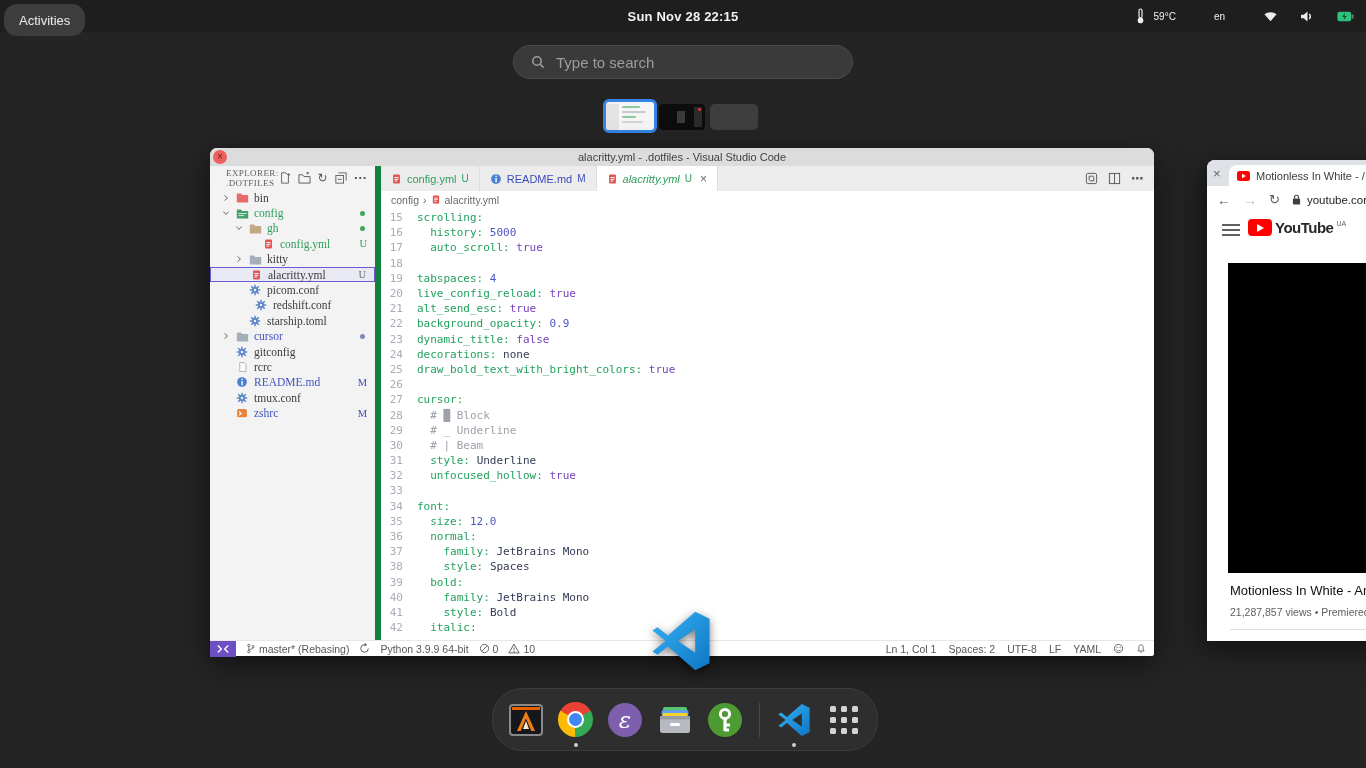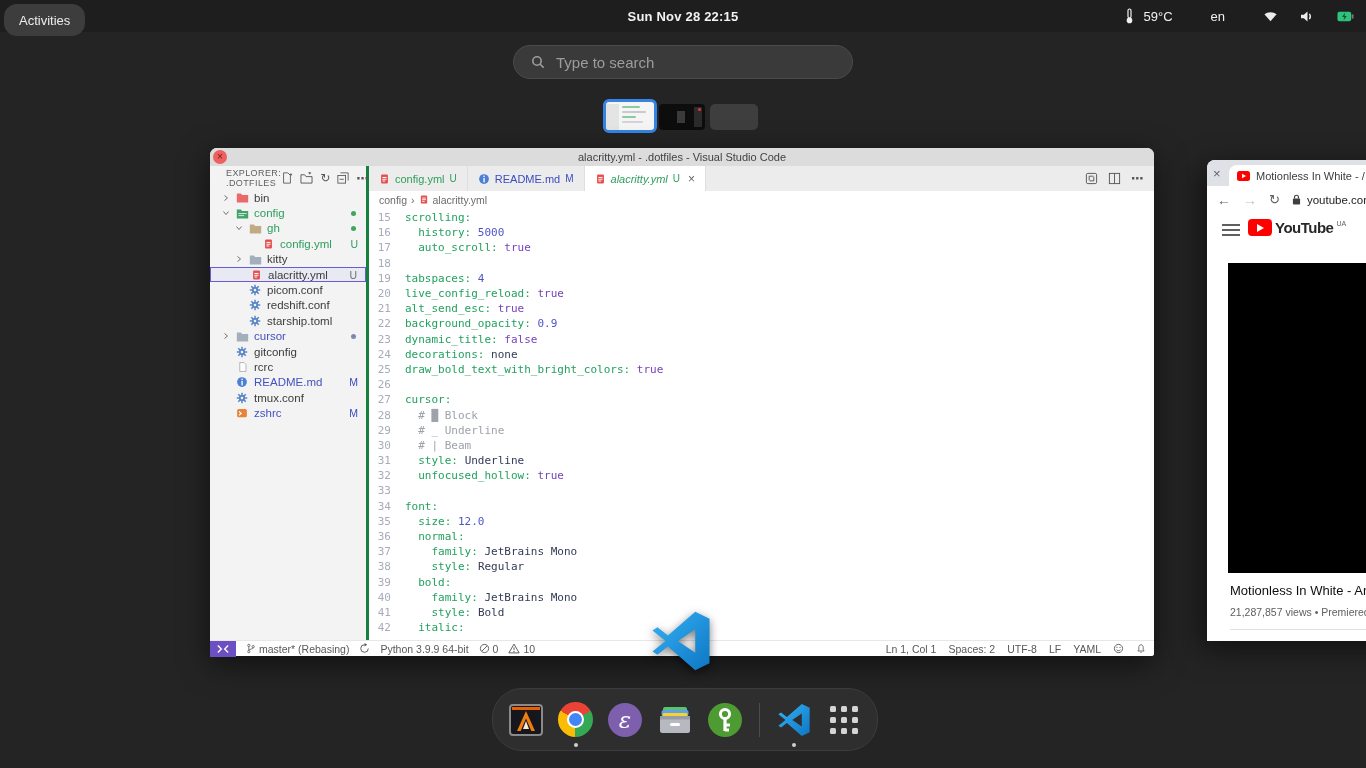--- a/index.html
+++ b/index.html
@@ -6,42 +6,42 @@
   html,body { background:#111; }
   #screen {
     position:relative; width:1366px; height:768px; overflow:hidden;
     background:#242424; font-family:"Liberation Sans","DejaVu Sans",sans-serif;
     -webkit-font-smoothing:antialiased;
   }
   
   #topbar { position:absolute; left:0; top:0; width:1366px; height:32px; background:#1e1e1e; display:flex; align-items:center; }
   #activities { position:absolute; left:4px; top:4px; height:24px; padding:16px 15px; border-radius:13px; background:#3d3d3d; color:#ececec; font-size:13px; display:flex; align-items:center; cursor:pointer; }
   #clock { position:absolute; left:0; width:100%; text-align:center; color:#f2f2f2; font-size:13px; font-weight:700; letter-spacing:.2px; }
-  #status-cluster { position:absolute; right:12px; top:0; height:32px; display:flex; align-items:center; gap:9px; color:#f0f0f0; font-size:13px; }
+  #status-cluster { position:absolute; right:12px; top:0; height:32px; display:flex; align-items:center; gap:9px; color:#f0f0f0; font-size:10px; }
   #status-cluster .gap-lg { width:20px; }
   #status-cluster .gap-md { width:14px; }
   
   #search { position:absolute; left:513px; top:45px; width:340px; height:34px; border-radius:17px; background:#3a3a3a; border:1px solid #4b4b4b; display:flex; align-items:center; padding-left:17px; gap:11px; cursor:text; }
   #search .ph { color:#9d9d9d; font-size:15px; }
   
   .ws-thumb { position:absolute; border-radius:4px; overflow:hidden; cursor:pointer; }
   #ws1 { left:603px; top:99px; width:54px; height:34px; border:3px solid #3584e4; border-radius:6px; background:#f5f5f5; }
   #ws1 .mini-side { position:absolute; left:0; top:2px; width:13px; height:100%; background:#e4e4e4; }
   #ws1 .dash { position:absolute; height:2px; border-radius:1px; }
   #ws2 { left:659px; top:104px; width:46px; height:26px; background:#0d0d0d; }
   #ws2 .mini-fig { position:absolute; left:18px; top:7px; width:8px; height:12px; background:#3a3a3a; }
   #ws2 .mini-strip { position:absolute; right:3px; top:3px; width:8px; height:20px; background:#2b2b2b; }
   #ws2 .mini-dot { position:absolute; right:4px; top:4px; width:3px; height:3px; border-radius:50%; background:#e33; }
   #ws3 { left:710px; top:104px; width:48px; height:26px; background:#3e3e3e; border-radius:5px; }
   
   #vscode { position:absolute; left:210px; top:148px; width:944px; height:508px; background:#fff; border-radius:7px 7px 3px 3px; box-shadow:0 8px 30px rgba(0,0,0,.55); display:flex; flex-direction:column; }
   #vs-close { position:absolute; left:3px; top:2px; width:14px; height:14px; border-radius:50%; background:#ee5f5f; display:flex; align-items:center; justify-content:center; color:#6b1c1c; font-size:10px; line-height:1; cursor:pointer; z-index:5; }
   #vs-titlebar { height:18px; background:#dcdcdc; border-radius:7px 7px 0 0; display:flex; align-items:center; justify-content:center; color:#414141; font-size:11px; flex:none; }
   #vs-main { flex:1; display:flex; min-height:0; }
-  #vs-sidebar { width:159px; background:#f3f3f3; border-right:3px solid #15803d; flex:none; display:flex; flex-direction:column; }
+  #vs-sidebar { width:171px; background:#f3f3f3; border-right:6px solid #15803d; flex:none; display:flex; flex-direction:column;font-family:Liberation Serif, serif; }
   #vs-exp-head { height:24px; display:flex; align-items:center; padding-left:16px; }
   #vs-exp-head .ttl { font-size:9px; letter-spacing:.4px; color:#5f5f5f; flex:1; }
   #vs-exp-head .acts { display:flex; align-items:center; gap:7px; margin-right:10px; color:#565656; }
   #vs-exp-head .acts span { cursor:pointer; display:flex; }
   #vs-tree { flex:1; font-size:11.5px; color:#3c3c3c; overflow:hidden; }
   .tree-row { position:relative; height:15.4px; display:flex; align-items:center; cursor:pointer; }
   .tree-row.selected { background:#e9e9f4; border:1px solid #6a5bd0; }
   .tree-row .chev { width:16px; display:flex; justify-content:center; color:#616161; flex:none; }
   .tree-row .ficon { width:16px; display:flex; justify-content:center; margin-right:4px; flex:none; }
   .tree-row .lbl { white-space:nowrap; }
@@ -311,21 +311,21 @@
                     <line x1="10.5" y1="10.5" x2="13" y2="13"></line>
                     <line x1="10.5" y1="5.5" x2="13" y2="3"></line>
                     <line x1="3" y1="13" x2="5.5" y2="10.5"></line>
                   </g>
                   <circle cx="8" cy="8" r="4.2" fill="#5b87c9"></circle>
                   <circle cx="8" cy="8" r="1.7" fill="#f3f3f3"></circle>
                 </svg>
               </span>
               <span class="lbl c-default">picom.conf</span>
             </div>
-            <div class="tree-row" style="padding-left: 21px; text-align: right;">
+            <div class="tree-row" style="padding-left: 27px; text-align: right;">
               <span class="chev"></span>
               <span class="ficon">
                 <svg width="12" height="12" viewBox="0 0 16 16">
                   <g stroke="#5b87c9" stroke-width="2">
                     <line x1="8" y1="1" x2="8" y2="5"></line>
                     <line x1="8" y1="11" x2="8" y2="15"></line>
                     <line x1="1" y1="8" x2="5" y2="8"></line>
                     <line x1="11" y1="8" x2="15" y2="8"></line>
                     <line x1="3" y1="3" x2="5.5" y2="5.5"></line>
                     <line x1="10.5" y1="10.5" x2="13" y2="13"></line>
@@ -533,21 +533,21 @@
             <div class="code-line"><span class="ln">28</span><span class="tok-pln">  </span><span class="tok-comment"># █ Block</span></div>
             <div class="code-line"><span class="ln">29</span><span class="tok-pln">  </span><span class="tok-comment"># _ Underline</span></div>
             <div class="code-line"><span class="ln">30</span><span class="tok-pln">  </span><span class="tok-comment"># | Beam</span></div>
             <div class="code-line"><span class="ln">31</span><span class="tok-pln">  </span><span class="tok-key">style:</span><span class="tok-pln"> </span><span class="tok-val">Underline</span></div>
             <div class="code-line"><span class="ln">32</span><span class="tok-pln">  </span><span class="tok-key">unfocused_hollow:</span><span class="tok-pln"> </span><span class="tok-bool">true</span></div>
             <div class="code-line"><span class="ln">33</span></div>
             <div class="code-line"><span class="ln">34</span><span class="tok-key">font:</span></div>
             <div class="code-line"><span class="ln">35</span><span class="tok-pln">  </span><span class="tok-key">size:</span><span class="tok-pln"> </span><span class="tok-num">12.0</span></div>
             <div class="code-line"><span class="ln">36</span><span class="tok-pln">  </span><span class="tok-key">normal:</span></div>
             <div class="code-line"><span class="ln">37</span><span class="tok-pln">    </span><span class="tok-key">family:</span><span class="tok-pln"> </span><span class="tok-val">JetBrains Mono</span></div>
-            <div class="code-line"><span class="ln">38</span><span class="tok-pln">    </span><span class="tok-key">style:</span><span class="tok-pln"> </span><span class="tok-val">Regular</span></div>
+            <div class="code-line"><span class="ln">38</span><span class="tok-pln">    </span><span class="tok-key">style:</span><span class="tok-pln"> </span><span class="tok-val">Spaces</span></div>
             <div class="code-line"><span class="ln">39</span><span class="tok-pln">  </span><span class="tok-key">bold:</span></div>
             <div class="code-line"><span class="ln">40</span><span class="tok-pln">    </span><span class="tok-key">family:</span><span class="tok-pln"> </span><span class="tok-val">JetBrains Mono</span></div>
             <div class="code-line"><span class="ln">41</span><span class="tok-pln">    </span><span class="tok-key">style:</span><span class="tok-pln"> </span><span class="tok-val">Bold</span></div>
             <div class="code-line"><span class="ln">42</span><span class="tok-pln">  </span><span class="tok-key">italic:</span></div>
           </div>
       </div>
     </div>
     <div id="vs-status">
       <span id="vs-remote">
           <svg width="12" height="10" viewBox="0 0 14 10">

